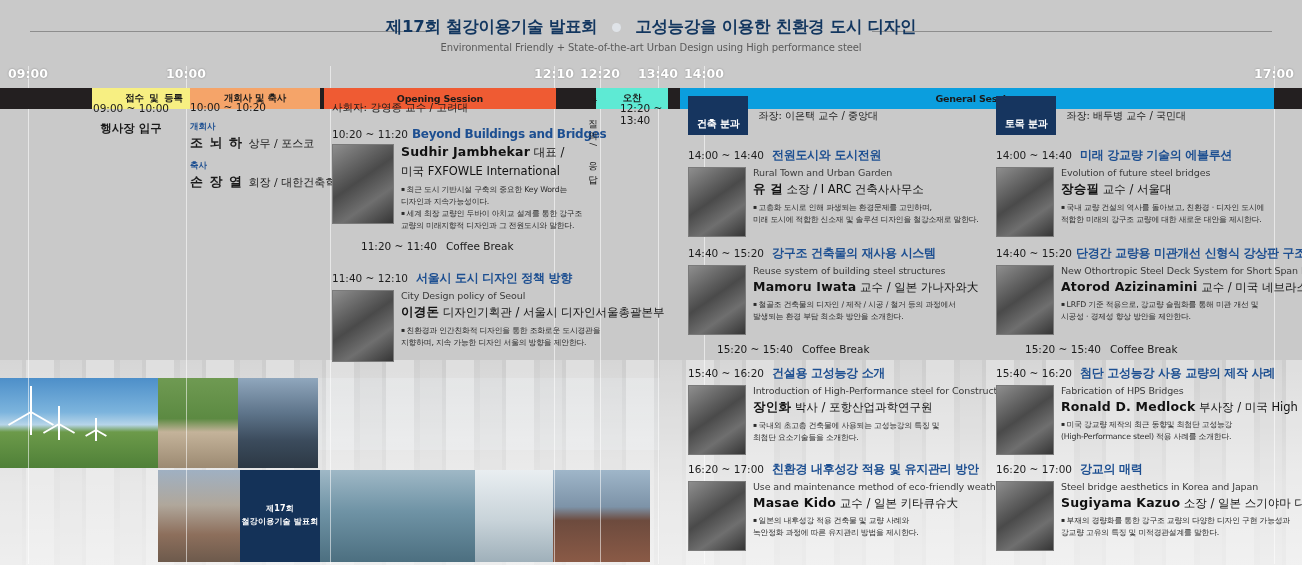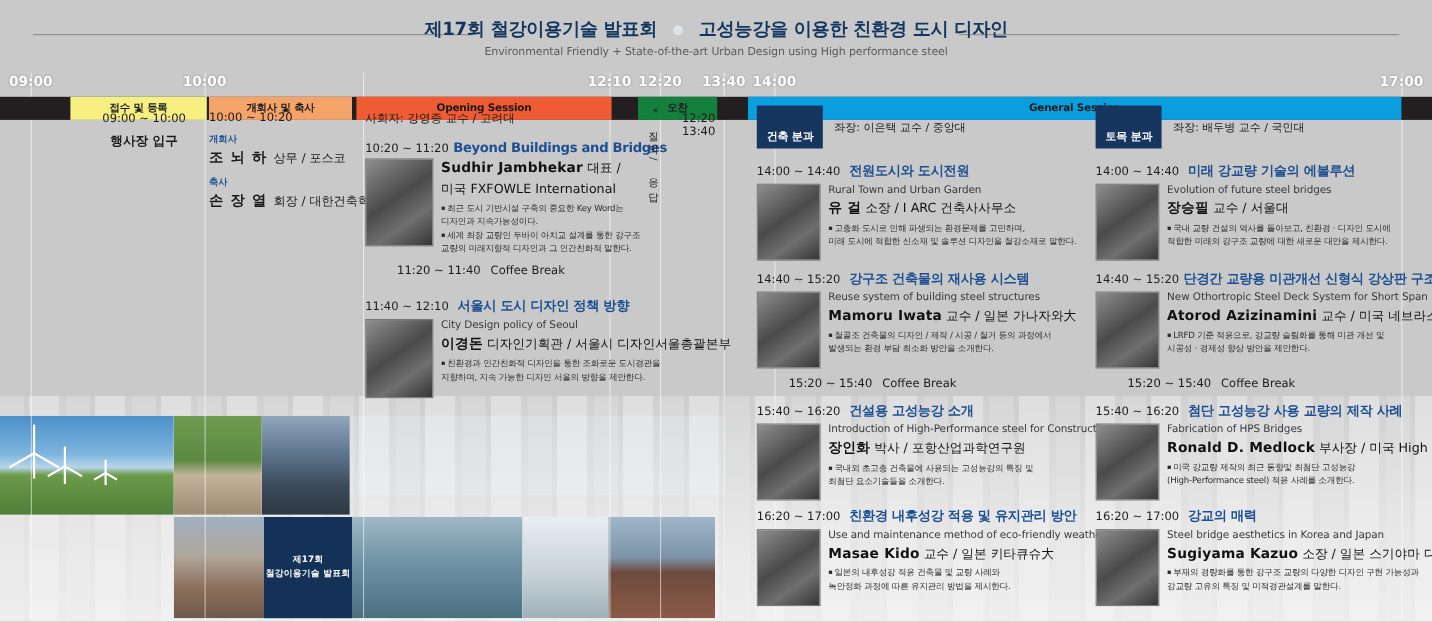--- a/index.html
+++ b/index.html
@@ -211,24 +211,24 @@
     <div class="tick" style="left: 28px;">09:00</div>
     <div class="tick" style="left: 186px;">10:00</div>
     <div class="tick" style="left: 330px; margin-top: 28px;">10:20</div>
     <div class="tick" style="left: 554px;">12:10</div>
     <div class="tick" style="left: 600px;">12:20</div>
     <div class="tick" style="left: 658px;">13:40</div>
     <div class="tick" style="left: 704px;">14:00</div>
     <div class="tick" style="left: 1274px;">17:00</div>
   </div>
 <div id="bandrow">
-    <div class="band" style="left: 64px; width: 124px; background: rgb(247, 239, 130); color: rgb(26, 26, 26);">접수 및 등록</div>
+    <div class="band" style="left: 92px; width: 124px; background: rgb(247, 239, 130); color: rgb(26, 26, 26); font-family: Liberation Mono, monospace;">접수 및 등록</div>
     <div class="band" style="left: 190px; width: 130px; background: rgb(245, 164, 105); color: rgb(26, 26, 26);">개회사 및 축사</div>
     <div class="band" style="left: 324px; width: 232px; background: rgb(239, 91, 51); color: rgb(26, 26, 26);">Opening Session</div>
-    <div class="band" style="left: 580px; width: 72px; background: #15803d; color: rgb(26, 26, 26);">오찬</div>
+    <div class="band" style="left: 596px; width: 72px; background: #5eead4; color: rgb(26, 26, 26);">오찬</div>
     <div class="band" style="left: 680px; width: 594px; background: rgb(11, 158, 222); color: rgb(26, 26, 26);">General  Session</div>
   </div>
 <div id="vlines">
     <div class="vline" style="left: 28px;"></div>
     <div class="vline" style="left: 186px;"></div>
     <div class="vline" style="left: 330px;"></div>
     <div class="vline" style="left: 554px;"></div>
     <div class="vline" style="left: 600px;"></div>
     <div class="vline" style="left: 658px;"></div>
     <div class="vline" style="left: 704px;"></div>
@@ -274,21 +274,21 @@
           </div>
           <div class="row">
             <div class="photo" style="width: 62px; height: 80px; flex: 0 0 auto;"></div>
             <div>
               <div class="spk" style="margin-bottom: 4px;"><b>Sudhir Jambhekar</b><span> 대표 /</span></div>
               <div class="spk" style="margin-bottom: 5px;">미국 FXFOWLE International</div>
               <div class="bullets">
                 <div>최근 도시 기반시설 구축의 중요한  Key Word는</div>
                 <div class="cont">디자인과 지속가능성이다.</div>
                 <div>세계 최장 교량인 두바이 아치교 설계를 통한 강구조</div>
-                <div class="cont">교량의 미래지향적 디자인과 그 인간친화적 말한다.</div>
+                <div class="cont">교량의 미래지향적 디자인과 그 전원도시와 말한다.</div>
               </div>
             </div>
           </div>
         </div>
         <div class="coffee"><span style="margin-left: 0px;">11:20 ~ 11:40</span><span>Coffee Break</span></div>
         <div class="sess" style="margin-bottom: 6px; margin-top: 18px;">
           <div class="rowhead">
             <div class="ttime" style="min-width: 72px;">11:40 ~ 12:10</div>
             <div class="ttitle-ko">서울시 도시 디자인 정책 방향</div>
           </div>

